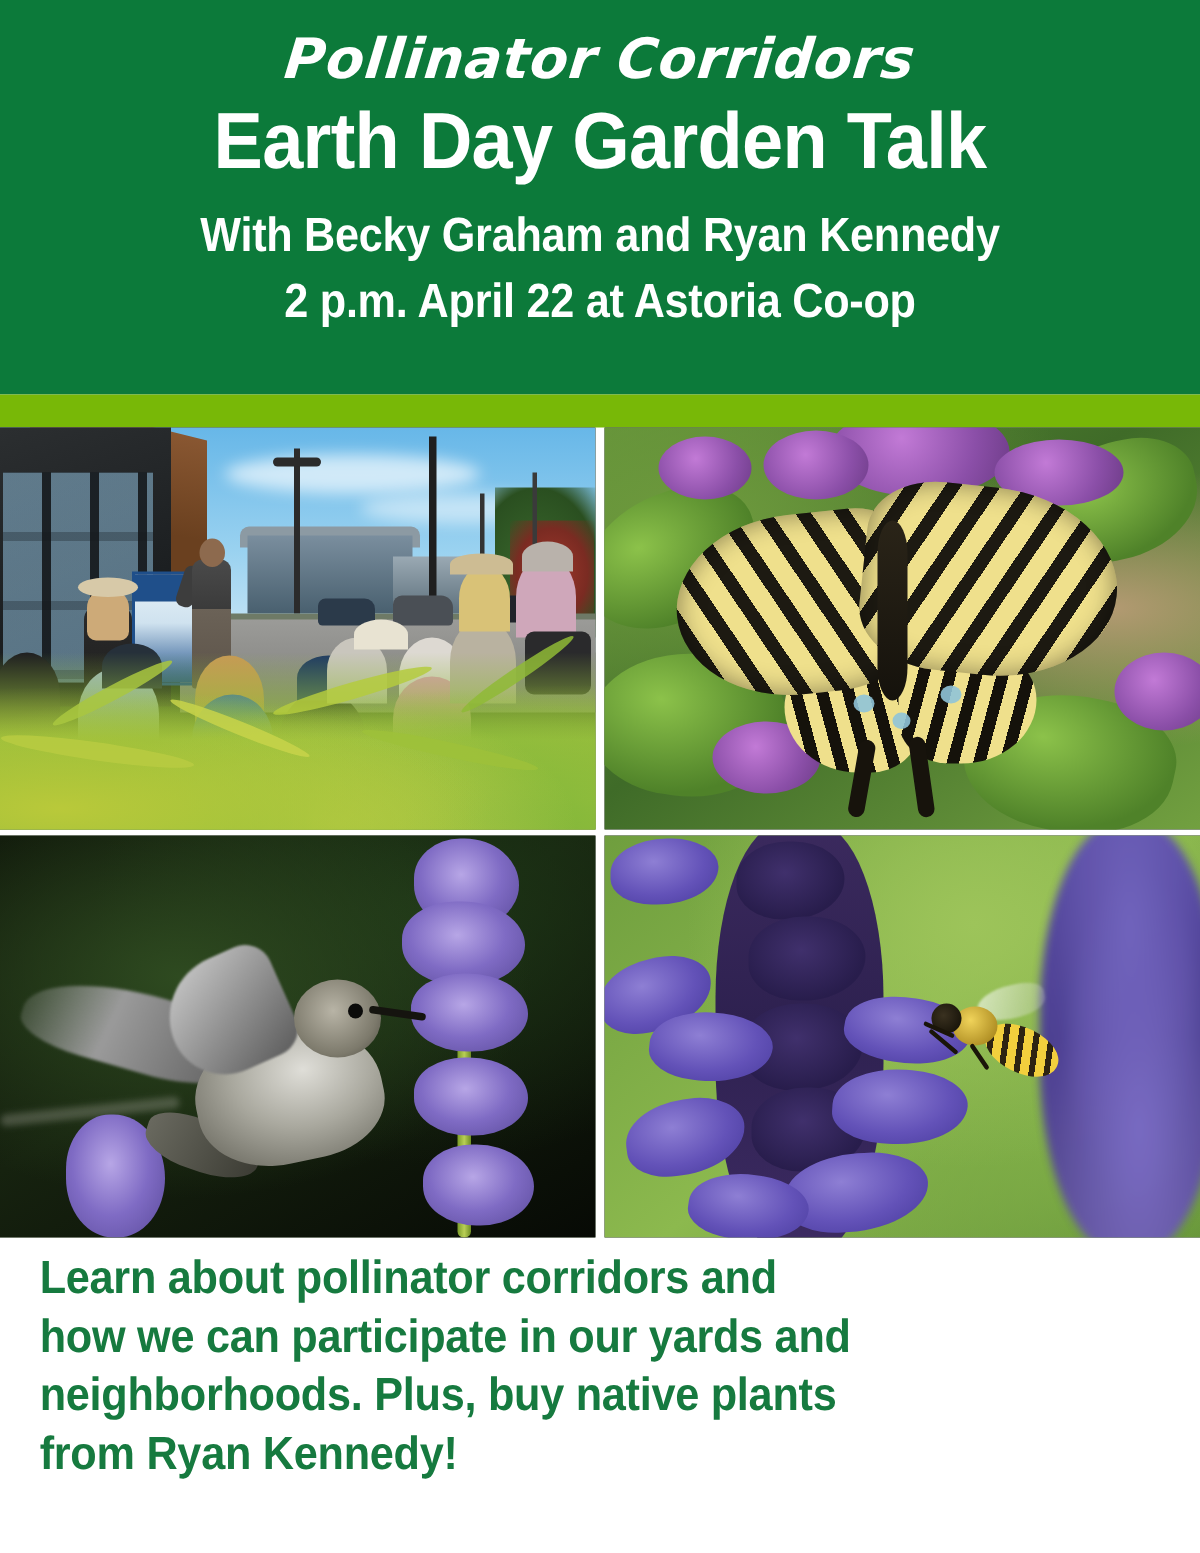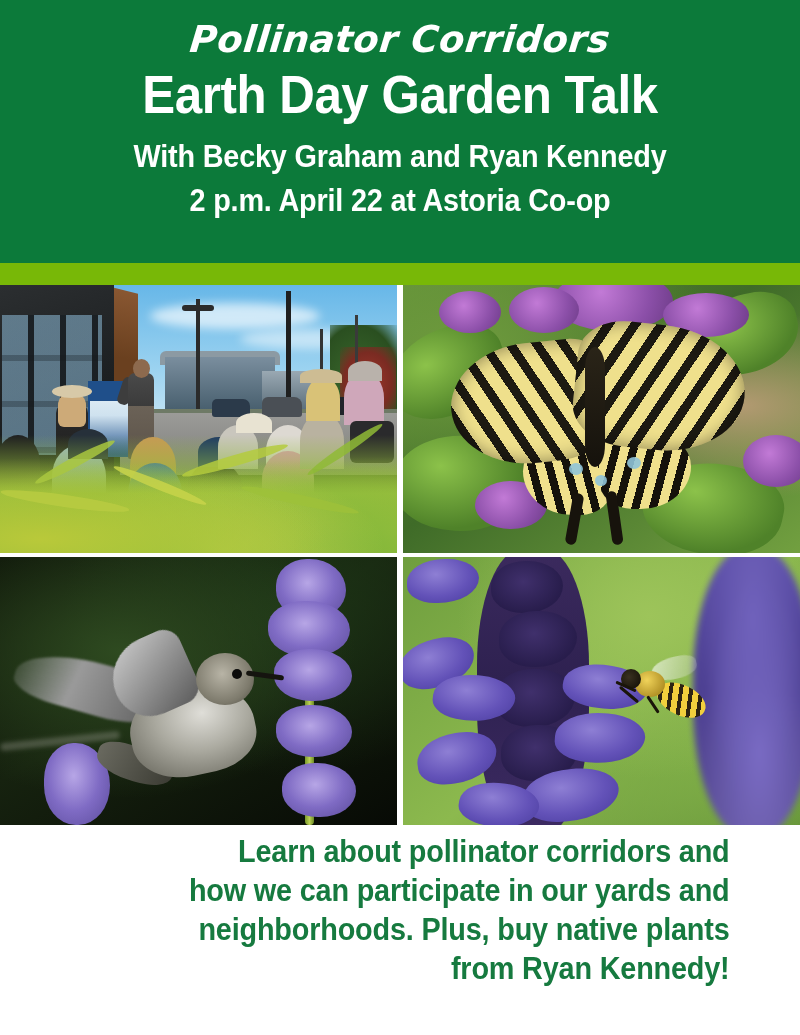--- a/index.html
+++ b/index.html
@@ -397,21 +397,21 @@
     position: absolute;
     background: #1a1509;
     border-radius: 2px;
   }
 
   
   .footer {
     position: absolute;
     left: 0; top: 832px;
     width: 756px;
-    text-align: right;
+    text-align: left;
   }
   .footer-line {
     font-family: "Liberation Sans Narrow", "Liberation Sans", sans-serif;
     font-weight: 700;
     font-size: 31px;
     line-height: 39px;
     color: #167a3f;
     letter-spacing: -0.2px;
     margin: 0;
     transform: scaleX(0.93);

